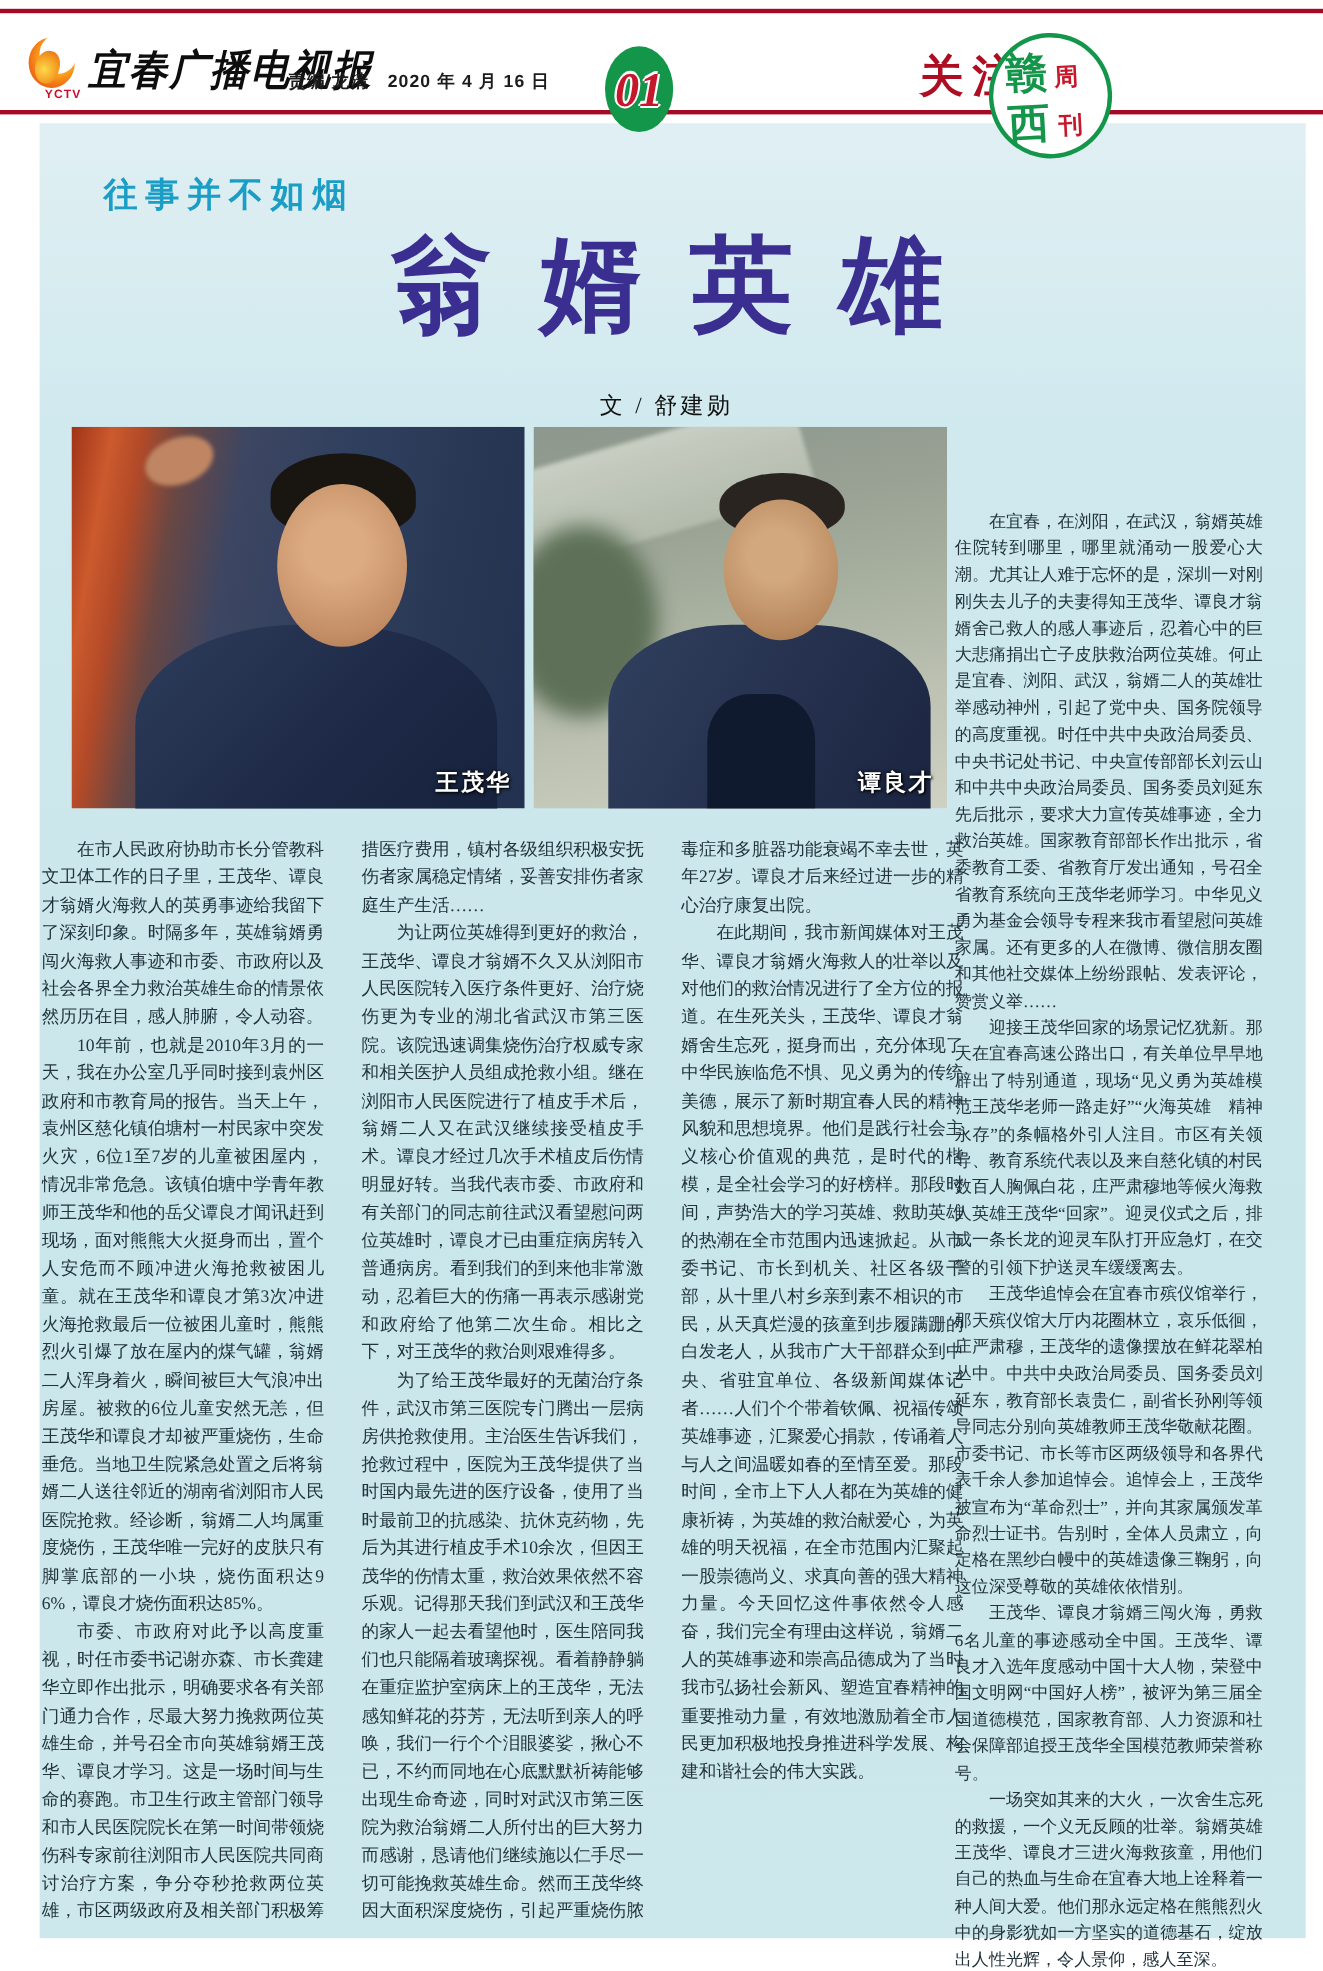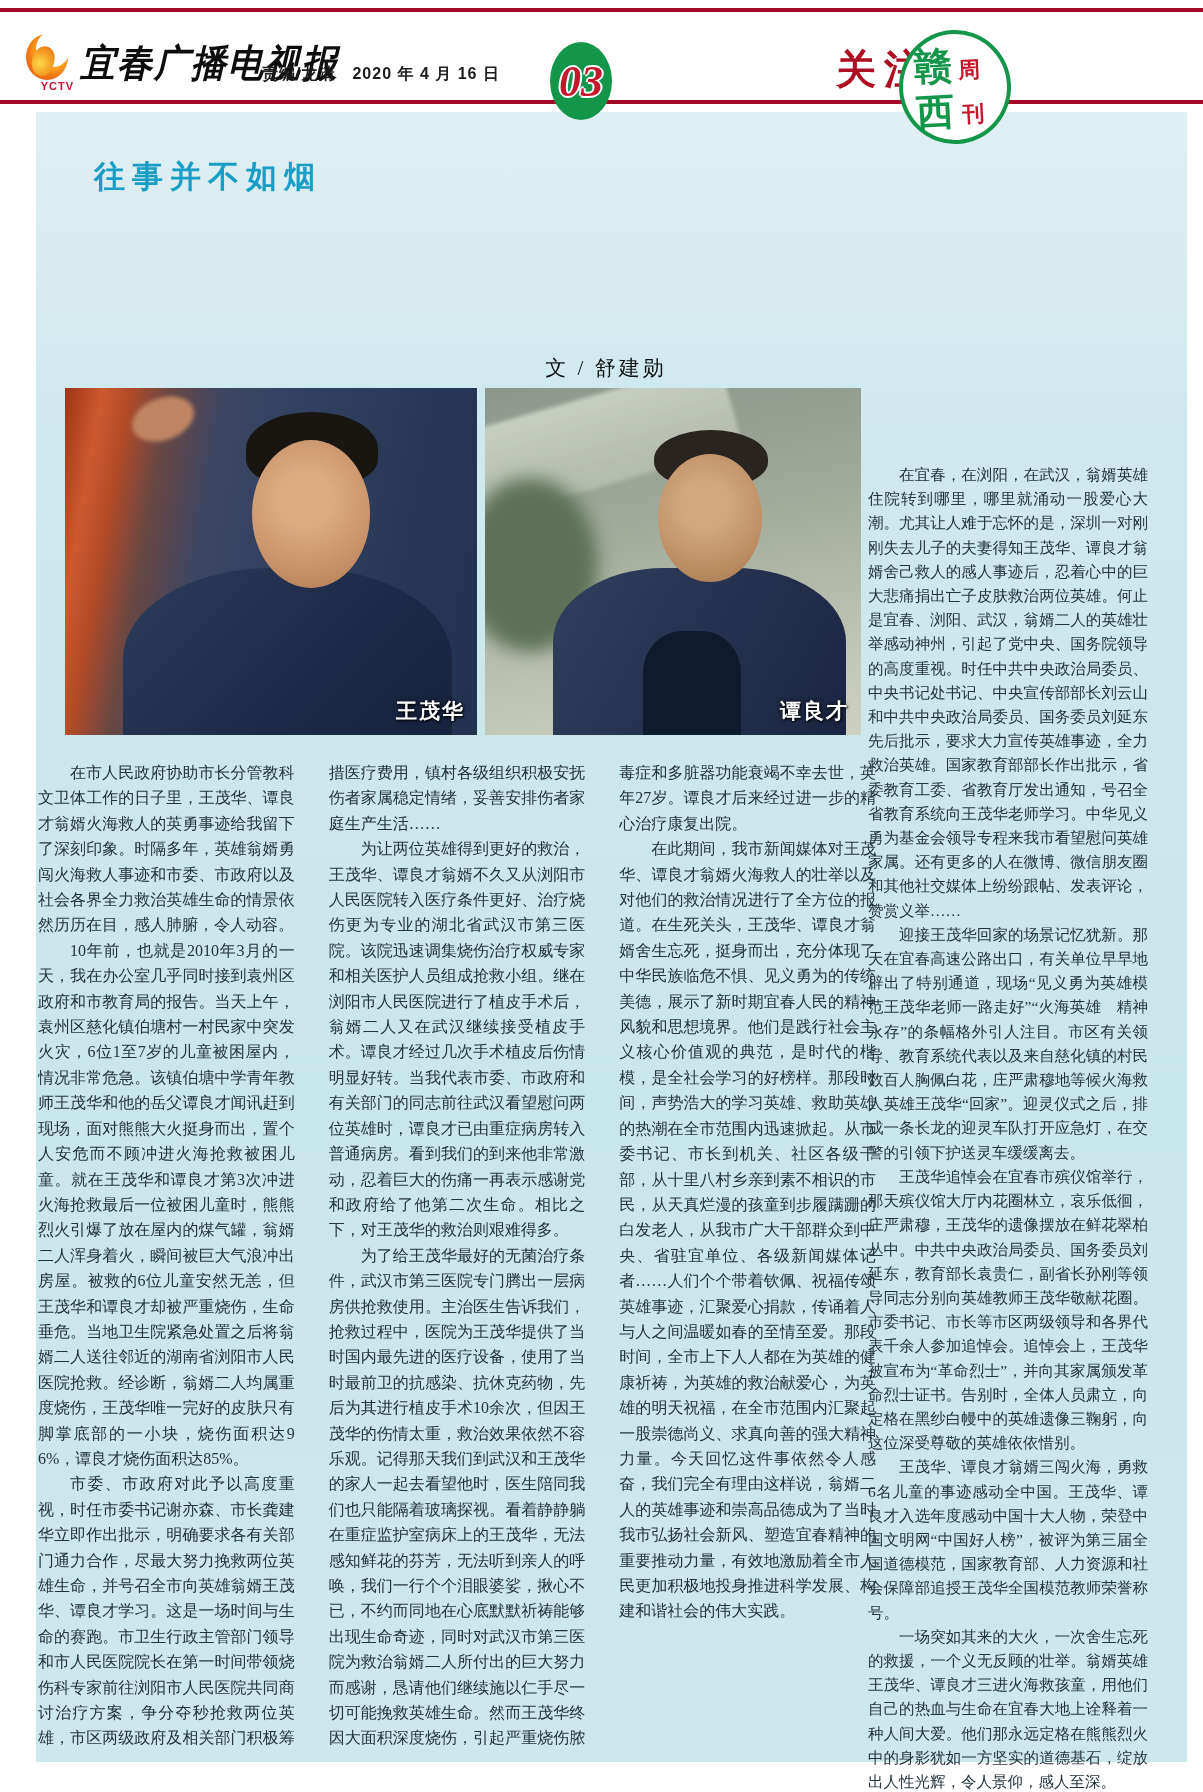--- a/index.html
+++ b/index.html
@@ -86,32 +86,33 @@
 
   <div class="logo">
     <div class="flame"></div>
     <div class="flame-inner"></div>
     <div class="logo-text">YCTV</div>
   </div>
   <div class="masthead">宜春广播电视报</div>
   <div class="editor-line">责编/龙清　2020 年 4 月 16 日</div>
   <div class="mid-rule"></div>
   <div class="page-oval">
-    <span>03</span>
+    <span>01</span>
   </div>
   <div class="section-label">关注</div>
   <div class="weekly-badge">
     <span class="wb-c1">赣</span>
     <span class="wb-c2">周</span>
     <span class="wb-c3">西</span>
     <span class="wb-c4">刊</span>
   </div>
 
   <div class="content">
     <div class="kicker">往事并不如烟</div>
+    <div class="title">翁婿英雄</div>
     <div class="byline">文 / 舒建勋</div>
 
     <div class="photo photo-left">
       <div class="pl-bg"></div>
       <div class="pl-hand"></div>
       <div class="pl-body"></div>
       <div class="pl-hair"></div>
       <div class="pl-face"></div>
       <div class="caption">王茂华</div>
     </div>

